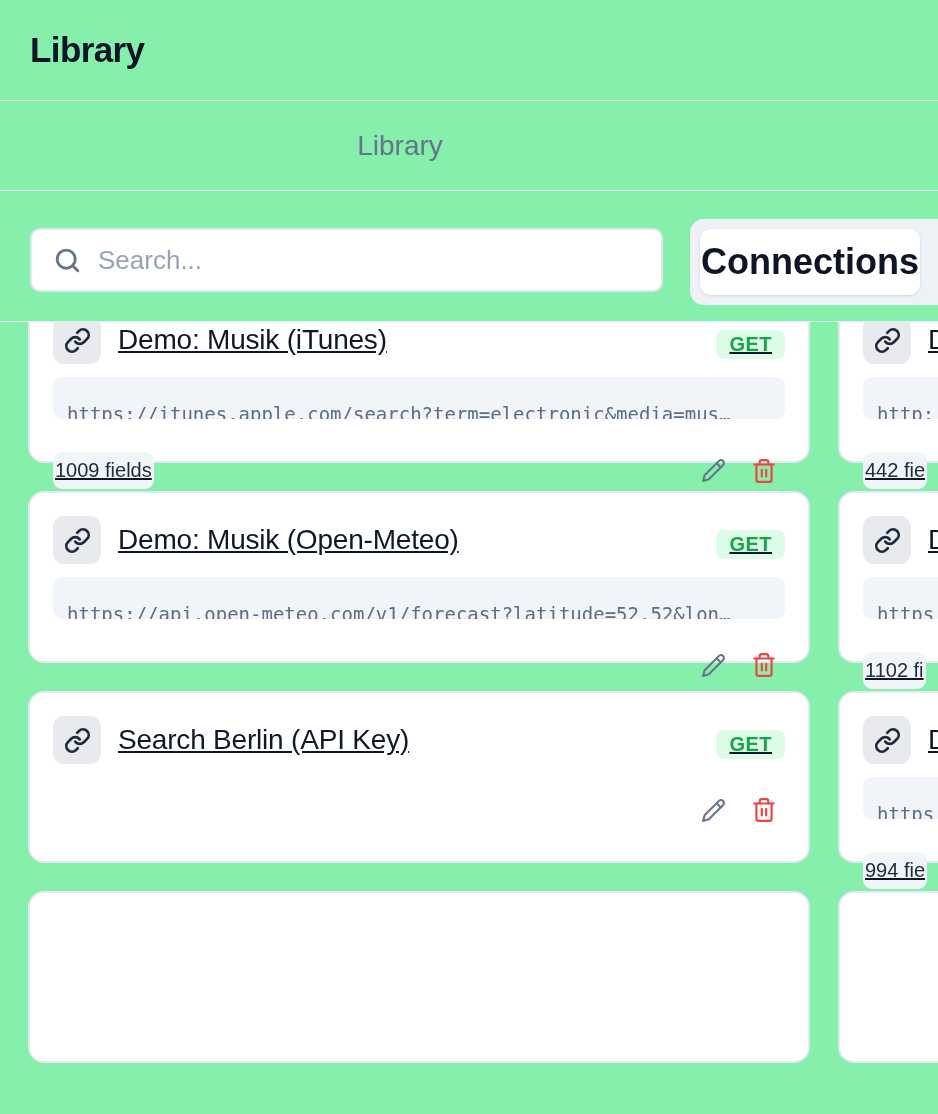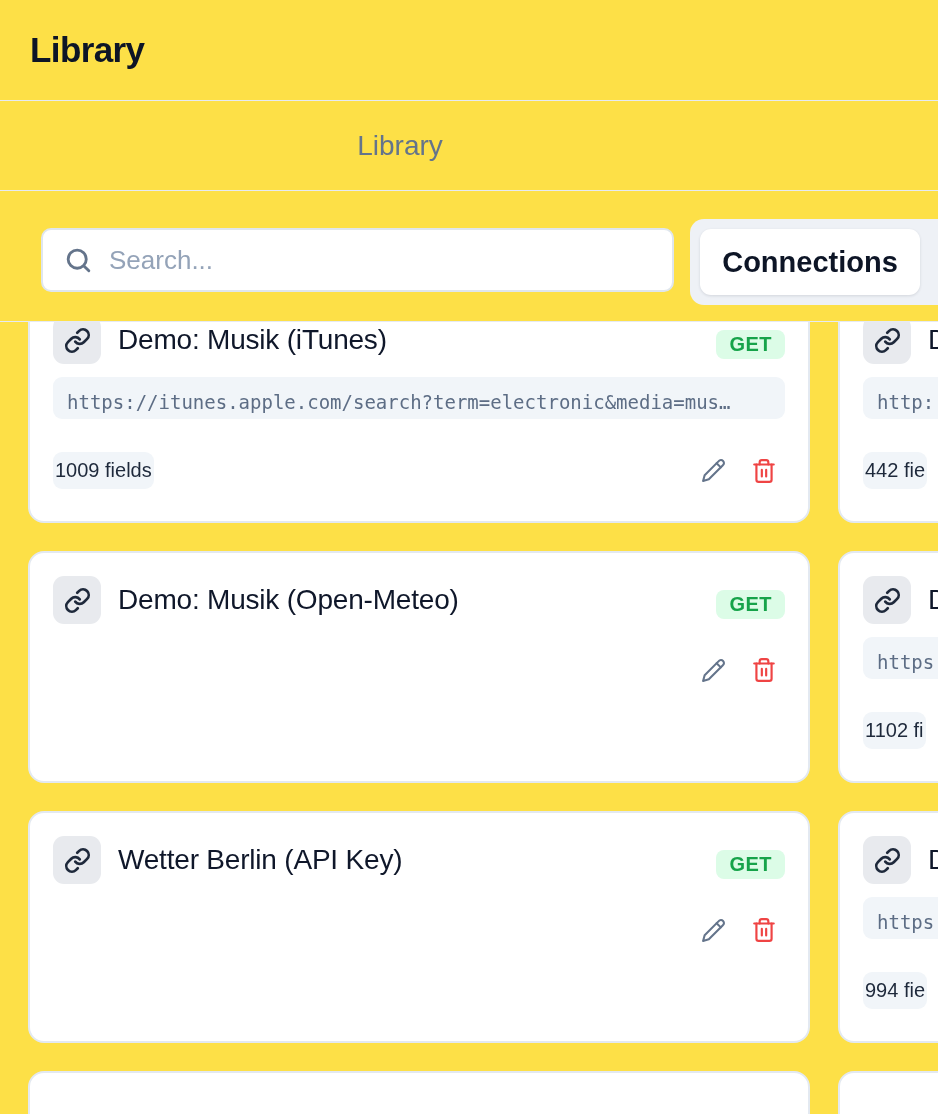--- a/index.html
+++ b/index.html
@@ -9,75 +9,76 @@
     --icon-box-bg:#e8eaee;
     --title:#0f172a;
     --muted:#64748b;
     --get-bg:#dcfce7;
     --get-text:#16a34a;
     --danger:#ef4444;
   }
   *{margin:0;padding:0;box-sizing:border-box}
   html,body{background:#fff}
   .screen{
-    position:relative;width:938px;height:1114px;overflow:hidden;background:#fde047;
+    position:relative;width:938px;height:1114px;overflow:hidden;background:#86efac;
     font-family:"Liberation Sans",sans-serif;color:var(--title);
   }
   
   .page-header{height:101px;border-bottom:1px solid var(--divider);display:flex;align-items:center;padding:0 30px}
   .page-title{font-size:35px;font-weight:700;letter-spacing:-.6px;color:#0d1526}
   
   .tabs-row{height:90px;border-bottom:1px solid var(--divider);display:flex;align-items:center}
   .tab{width:800px;text-align:center;font-size:28px;color:var(--muted);cursor:pointer}
   
   .toolbar{position:relative;height:131px;border-bottom:1px solid var(--divider)}
   .search-box{
-    position:absolute;left:41px;top:37px;width:633px;height:64px;
+    position:absolute;left:30px;top:37px;width:633px;height:64px;
     border:2px solid #dfe6ee;border-radius:10px;background:#fff;
     display:flex;align-items:center;gap:15px;padding:0 16px 0 20px;
   }
   .search-box svg{flex:none;color:var(--muted)}
   .search-box input{
     border:none;outline:none;width:100%;font-size:26px;color:var(--title);
     font-family:"Liberation Sans",sans-serif;background:transparent;
   }
   .search-box input::placeholder{color:#94a3b8}
   .connections-group{
     position:absolute;left:690px;top:28px;width:430px;height:86px;
     background:#eef1f6;border-radius:14px;padding:10px;
   }
   .connections-btn{
     width:220px;height:66px;border:none;border-radius:11px;background:#fff;
-    font-family:"Liberation Sans",sans-serif;font-size:29px;font-weight:600;color:#0d1526;
+    font-family:"Liberation Sans",sans-serif;font-size:36px;font-weight:600;color:#0d1526;
     box-shadow:0 1px 3px rgba(15,23,42,.12);cursor:pointer;
   }
   
   .cards-viewport{position:relative;height:792px;overflow:hidden}
   .cards-grid{
     display:grid;grid-template-columns:782px 782px;column-gap:28px;row-gap:28px;
     padding-left:28px;margin-top:-31px;width:1620px;
   }
   .card{
-    height:232px;background:#fff;border:2px solid var(--card-border);border-radius:16px;
+    height:172px;background:#fff;border:2px solid var(--card-border);border-radius:16px;
     padding:23px 23px 0 23px;
+    text-decoration:underline;
   }
   .card-head{display:flex;align-items:center}
   .icon-box{
     width:48px;height:48px;border-radius:11px;background:var(--icon-box-bg);
     display:flex;align-items:center;justify-content:center;color:#1e293b;flex:none;
   }
   .card-title{font-size:28px;font-weight:500;color:var(--title);margin-left:17px;letter-spacing:-.2px;white-space:nowrap}
   .method{
     margin-left:auto;background:var(--get-bg);color:var(--get-text);
     font-size:20px;font-weight:700;letter-spacing:.5px;padding:3px 13px;border-radius:8px;flex:none;margin-top:9px;
   }
   .method:empty{visibility:hidden}
   .url{
     margin-top:13px;height:42px;line-height:42px;background:var(--chip-bg);border-radius:9px;
-    padding:4px 14px;font-family:"DejaVu Sans Mono",monospace;font-size:19px;color:#5d6d85;
+    padding:16px 14px;font-family:"DejaVu Sans Mono",monospace;font-size:19px;color:#5d6d85;
     white-space:nowrap;overflow:hidden;
   }
   .card-foot{margin-top:33px;display:flex;align-items:center}
   .chip{background:var(--chip-bg);border-radius:9px;padding:7px 2px;font-size:20px;color:#1e293b;white-space:nowrap}
   .iconbtn{background:none;border:none;padding:0;cursor:pointer;display:flex;align-items:center}
   .iconbtn.edit{margin-left:auto;color:var(--muted)}
   .iconbtn.del{margin-left:25px;margin-right:8px;color:var(--danger)}
   .card.partial{padding:0}
 </style>
 </head>
@@ -175,20 +176,21 @@
       <article class="card">
         <div class="card-head">
           <div class="icon-box">
               <svg width="27" height="27" viewBox="0 0 24 24">
                 <use href="#i-link"></use>
               </svg>
             </div>
           <h3 class="card-title">Demo: Musik (Open-Meteo)</h3>
           <span class="method">GET</span>
         </div>
+        <div class="url">https://api.open-meteo.com/v1/forecast?latitude=52.52&amp;lon…</div>
         <div class="card-foot">
           <button class="iconbtn edit">
               <svg width="25" height="25" viewBox="0 0 24 24">
                 <use href="#i-pencil"></use>
               </svg>
             </button>
           <button class="iconbtn del">
               <svg width="26" height="26" viewBox="0 0 24 24">
                 <use href="#i-trash"></use>
               </svg>
@@ -213,21 +215,21 @@
         </div>
       </article>
 
       <article class="card">
         <div class="card-head">
           <div class="icon-box">
               <svg width="27" height="27" viewBox="0 0 24 24">
                 <use href="#i-link"></use>
               </svg>
             </div>
-          <h3 class="card-title">Wetter Berlin (API Key)</h3>
+          <h3 class="card-title">Search Berlin (API Key)</h3>
           <span class="method">GET</span>
         </div>
         <div class="card-foot">
           <button class="iconbtn edit">
               <svg width="25" height="25" viewBox="0 0 24 24">
                 <use href="#i-pencil"></use>
               </svg>
             </button>
           <button class="iconbtn del">
               <svg width="26" height="26" viewBox="0 0 24 24">

